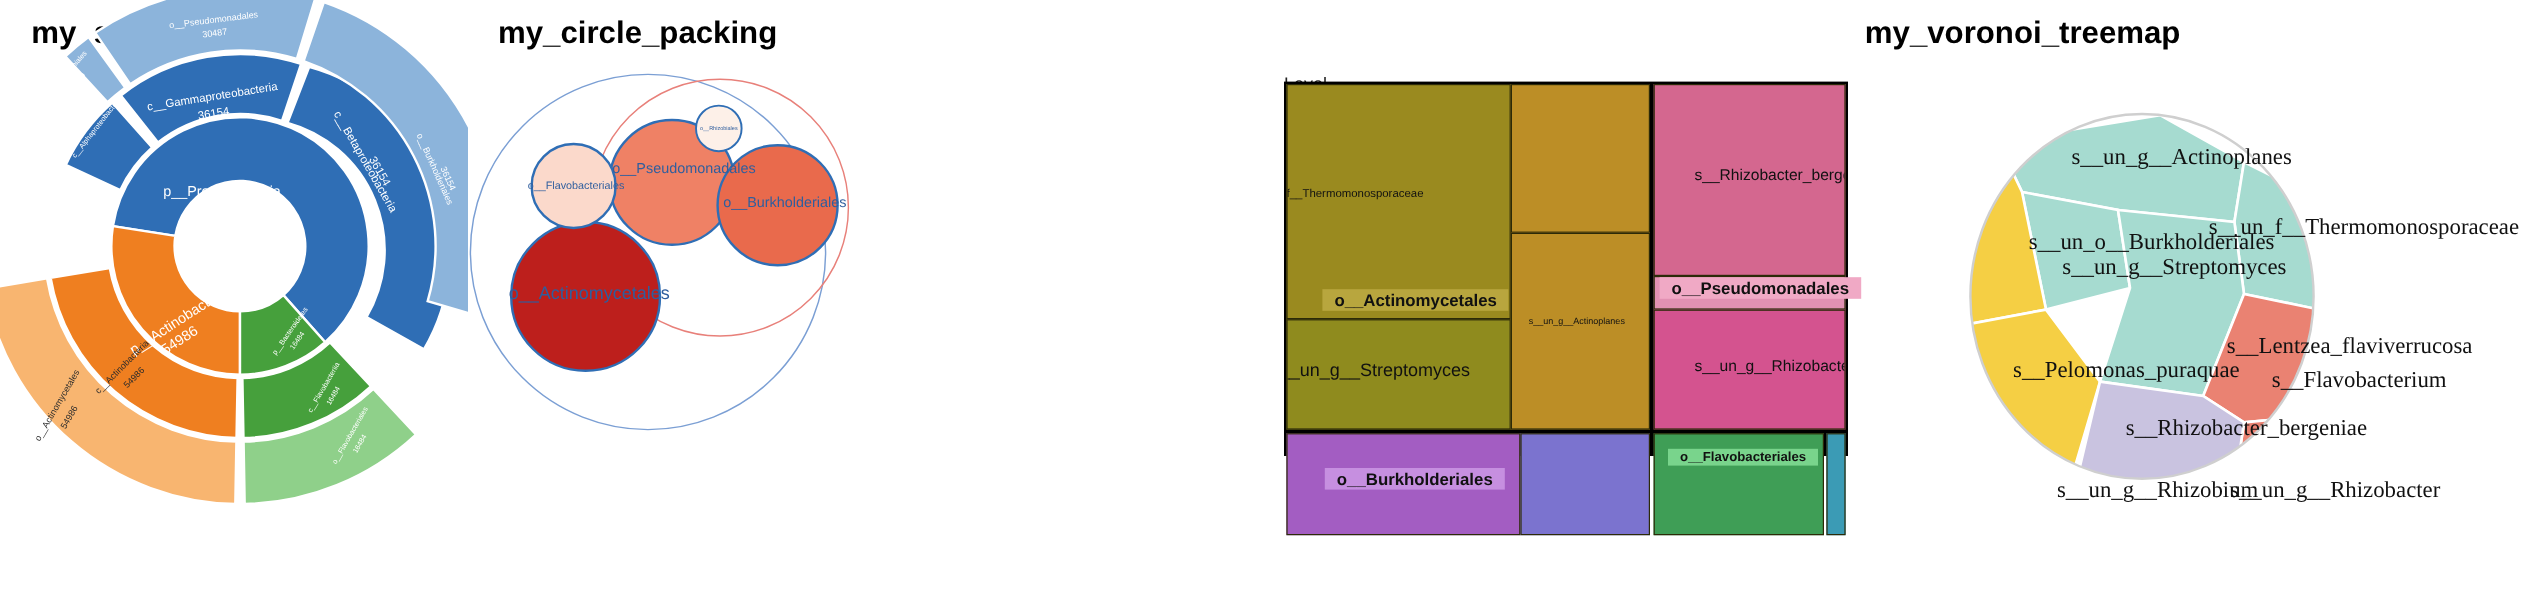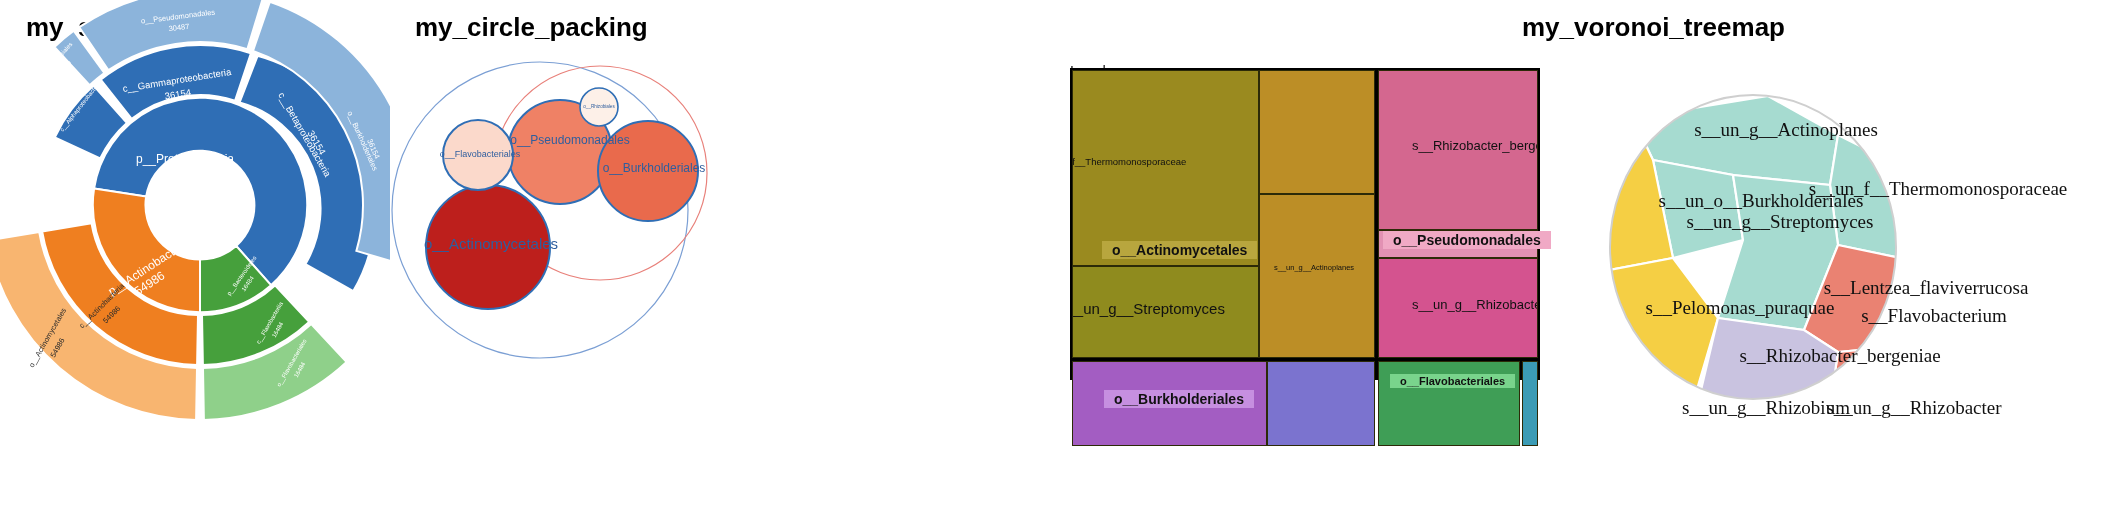--- a/index.html
+++ b/index.html
@@ -52,21 +52,21 @@
   .cbar-dash { position:absolute; width:7px; height:1px; background:#fff; left:-4px; }
 
   
   #p-treemap { left: 1060px; width: 480px; }
   #tm-area { position:absolute; left:10px; top:68px; width:470px; height:312px; background:#000; }
   .tm-cell { position:absolute; overflow:hidden; }
   .tm-txt { position:absolute; white-space:nowrap; font-family:"Liberation Sans", sans-serif; color:#111; }
   .tm-txt.boldlbl { font-weight:bold; padding:1px 10px; }
 
   
-  #p-voronoi { left: 1508px; width: 574px; }
+  #p-voronoi { left: 1540px; width: 574px; }
   #voronoi-svg { position:absolute; left:0; top:0; }
   .vt-label { font-family:"Liberation Serif", serif; fill:#111; font-size:19px; text-anchor:middle; dominant-baseline:middle;}
 </style>
 </head>
 <body>
 
 <div id="root">
 
   <div class="panel" id="p-sunburst">
     <div class="panel-title" style="left:26px; top:12px;">my_sunburst</div>

